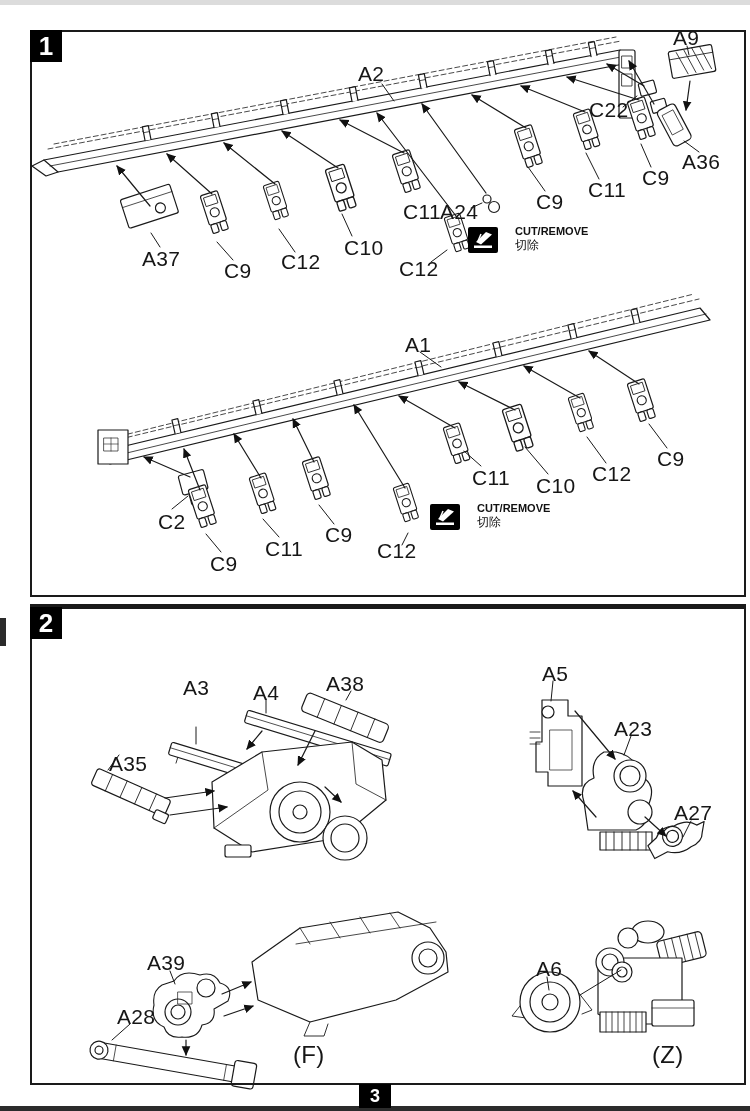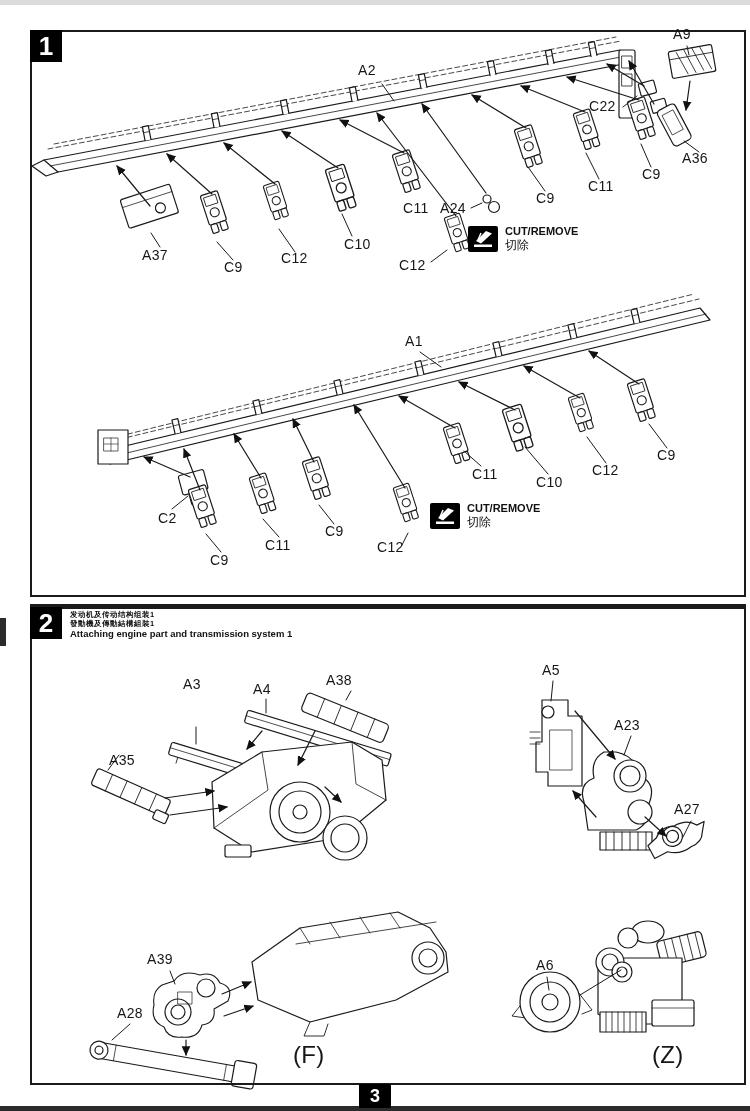--- a/index.html
+++ b/index.html
@@ -10,23 +10,23 @@
   .edge-tick{position:absolute;left:0;top:618px;width:6px;height:28px;background:#2b2b2b;}
   .art{position:absolute;left:0;top:0;width:750px;height:1111px;}
   .section{position:absolute;left:30px;width:712px;border:2px solid #1a1a1a;background:transparent;}
   #sec1{top:30px;height:563px;}
   #sec2{top:604px;height:474px;border-top-width:5px;}
   .stepbox{position:absolute;left:-2px;top:-2px;width:32px;height:32px;background:#000;
            color:#fff;font-size:26px;font-weight:bold;display:flex;align-items:center;justify-content:center;}
   .hdr{position:absolute;left:38px;top:1px;}
   .cn{font-size:7.5px;line-height:9px;font-weight:bold;letter-spacing:0.5px;color:#111;white-space:nowrap;}
   .en{font-size:9.5px;line-height:11px;font-weight:bold;color:#111;white-space:nowrap;}
-  .plabel{position:absolute;font-size:14px;letter-spacing:0.3px;color:#161616;white-space:nowrap;}
+  .plabel{position:absolute;font-size:21px;letter-spacing:0.3px;color:#161616;white-space:nowrap;}
   .plabel.big{font-size:24px;}
-  .cutblock{position:absolute;display:flex;gap:7px;align-items:center;}
+  .cutblock{position:absolute;display:flex;gap:17px;align-items:flex-end;}
   .cuticon{width:30px;height:26px;background:#000;border-radius:2px;flex:0 0 auto;}
   .cuttxt .cr-en{font-size:11px;font-weight:bold;line-height:14px;color:#111;}
   .cuttxt .cr-cn{font-size:12px;line-height:15px;color:#111;}
   .pagenum{position:absolute;left:359px;top:1084px;width:32px;height:24px;background:#000;color:#fff;
            font-size:18px;font-weight:bold;display:flex;align-items:center;justify-content:center;}
 </style>
 </head>
 <body>
 
 <div class="page">
@@ -264,25 +264,20 @@
 
   <div class="section" id="sec1">
     <div class="stepbox">
       <span>1</span>
     </div>
   </div>
 
   <div class="section" id="sec2">
     <div class="stepbox">
       <span>2</span>
-    </div>
-    <div class="hdr">
-      <div class="cn">发动机及传动结构组装1</div>
-      <div class="cn">發動機及傳動結構組裝1</div>
-      <div class="en">Attaching engine part and transmission system 1</div>
     </div>
   </div>
 
   <span class="plabel" style="left:358px;top:62px">A2</span>
   <span class="plabel" style="left:673px;top:26px">A9</span>
   <span class="plabel" style="left:589px;top:98px">C22</span>
   <span class="plabel" style="left:682px;top:150px">A36</span>
   <span class="plabel" style="left:142px;top:247px">A37</span>
   <span class="plabel" style="left:224px;top:259px">C9</span>
   <span class="plabel" style="left:281px;top:250px">C12</span>

